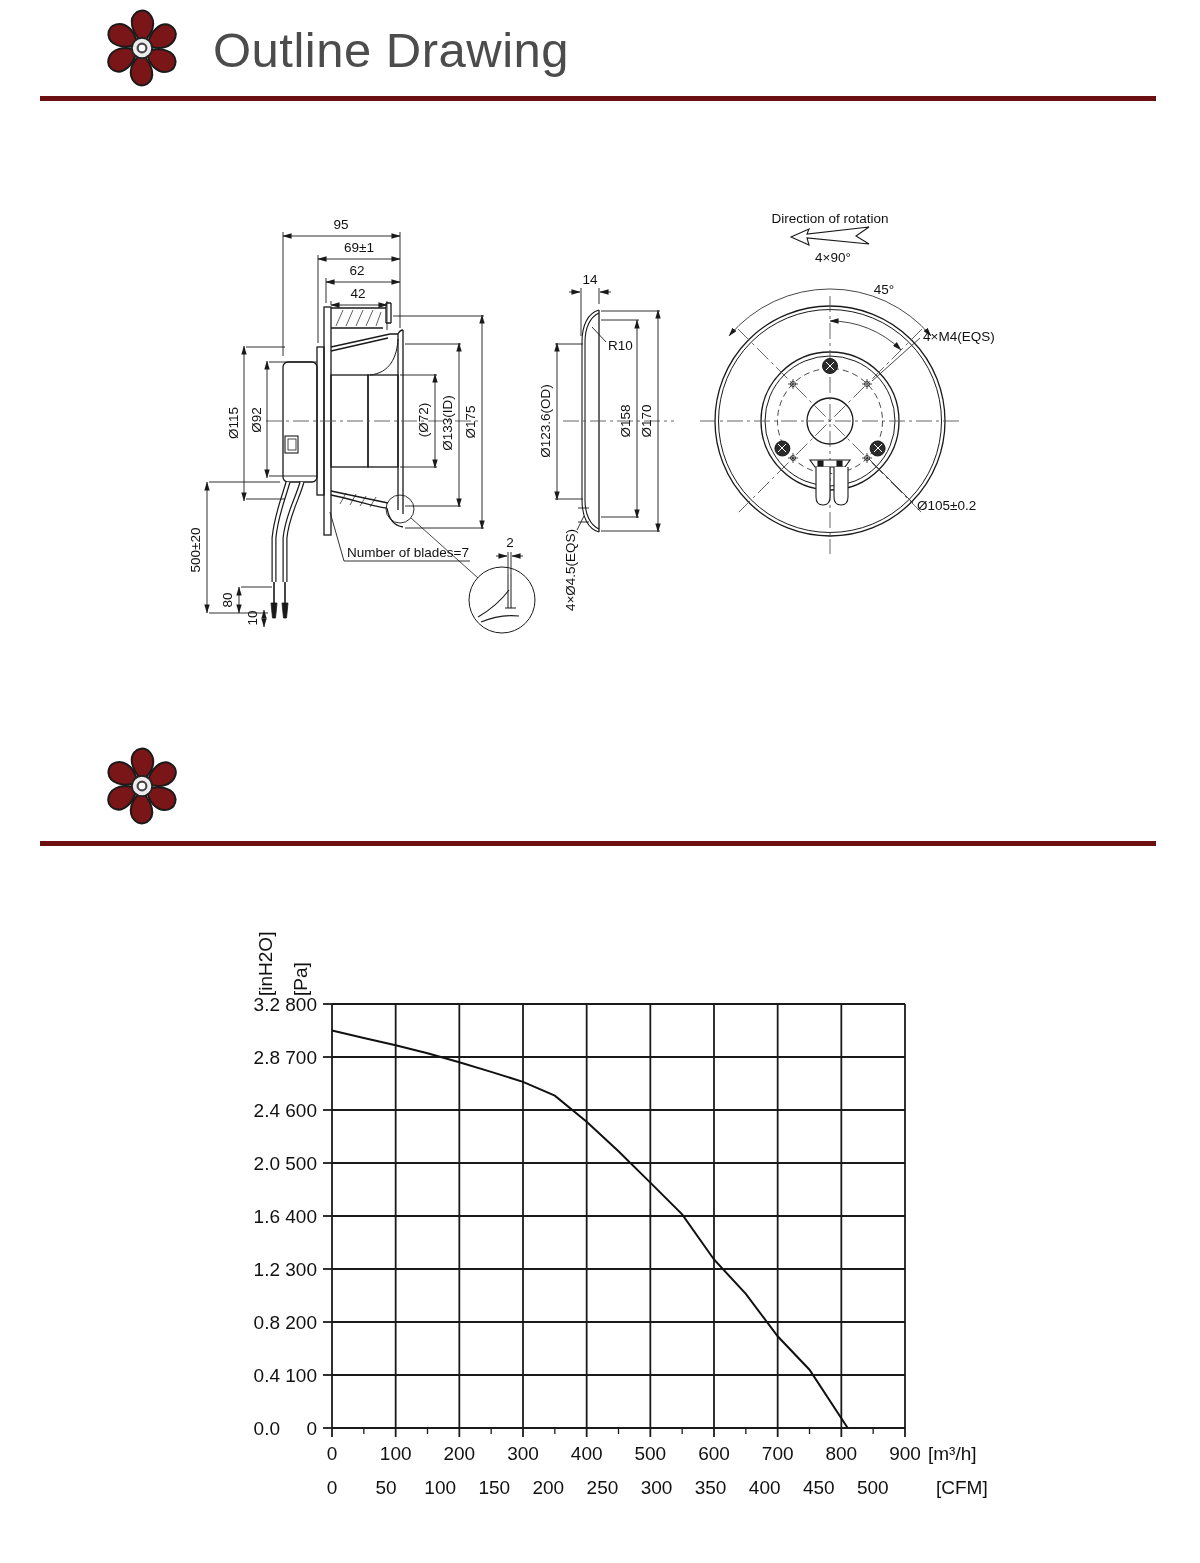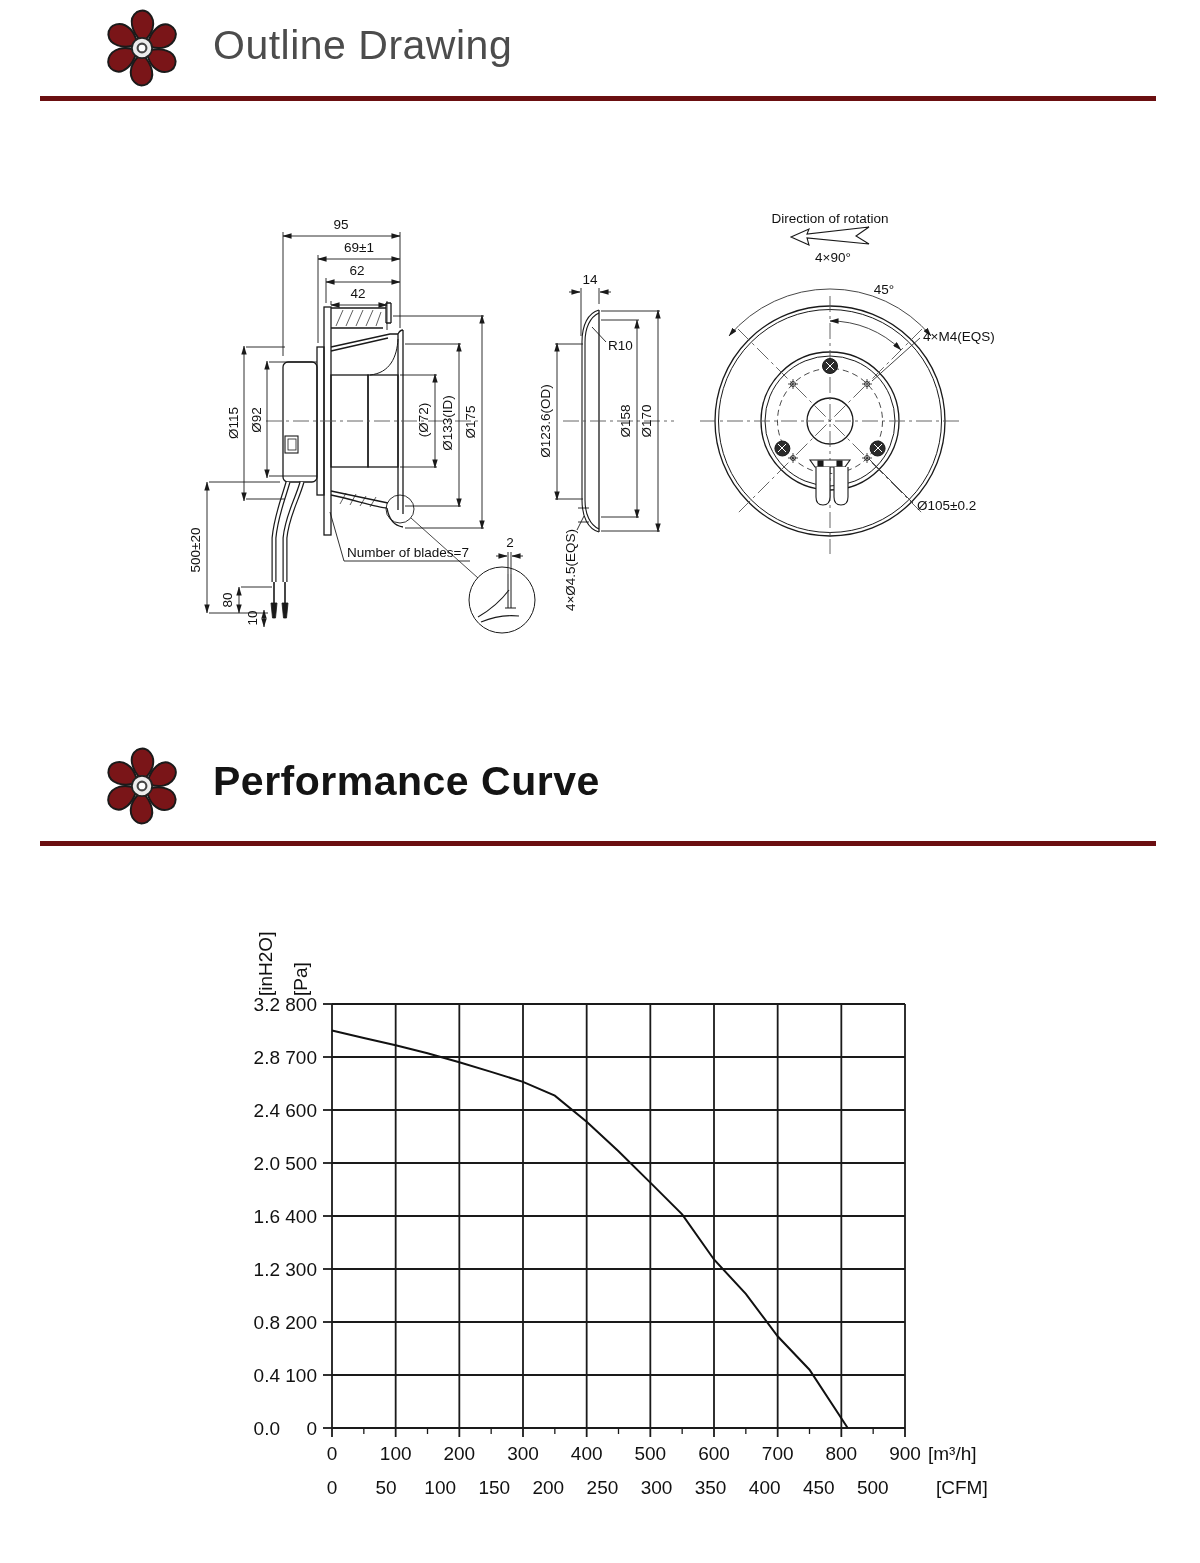--- a/index.html
+++ b/index.html
@@ -1,19 +1,19 @@
 <!DOCTYPE html>
 <html><head>
 <meta charset="utf-8">
 <style>
   html,body{margin:0;padding:0;background:#ffffff;}
   body{width:1200px;height:1563px;position:relative;font-family:"Liberation Sans",sans-serif;color:#111;}
   .abs{position:absolute;}
   .section-title{white-space:nowrap;letter-spacing:0.5px;}
-  .title-light{font-size:41px;font-weight:400;color:#4c4c4c;}
+  .title-light{font-size:49px;font-weight:400;color:#4c4c4c;}
   .title-bold{font-size:41px;font-weight:700;color:#141414;}
   .rule{height:5px;background:#6b0f11;}
   svg text{font-family:"Liberation Sans",sans-serif;}
   .dimtxt{font-size:13.5px;fill:#111;}
   .chart-label{font-size:19px;fill:#111;}
 </style>
 </head>
 <body>
 
 <div class="abs" style="left:0;top:0;width:1200px;height:170px;">
@@ -231,21 +231,20 @@
       <path transform="rotate(10 50 50)" d="M47,42 C36,34 28,20 37,11 C47,3 59,12 58,26 C57,35 53,39 50,43 Z"></path>
       <path transform="rotate(70 50 50)" d="M47,42 C36,34 28,20 37,11 C47,3 59,12 58,26 C57,35 53,39 50,43 Z"></path>
       <path transform="rotate(130 50 50)" d="M47,42 C36,34 28,20 37,11 C47,3 59,12 58,26 C57,35 53,39 50,43 Z"></path>
       <path transform="rotate(190 50 50)" d="M47,42 C36,34 28,20 37,11 C47,3 59,12 58,26 C57,35 53,39 50,43 Z"></path>
       <path transform="rotate(250 50 50)" d="M47,42 C36,34 28,20 37,11 C47,3 59,12 58,26 C57,35 53,39 50,43 Z"></path>
       <path transform="rotate(310 50 50)" d="M47,42 C36,34 28,20 37,11 C47,3 59,12 58,26 C57,35 53,39 50,43 Z"></path>
     </g>
     <circle cx="50" cy="50" r="11.5" fill="#ececec" stroke="#222" stroke-width="2"></circle>
     <circle cx="50" cy="50" r="5" fill="#fdfdfd" stroke="#444" stroke-width="2.4"></circle>
   </svg>
-  <div class="abs section-title title-bold" style="left:213px;top:18px;">Performance Curve</div>
   <div class="abs rule" style="left:40px;top:101px;width:1116px;"></div>
 </div>
 
 <svg class="abs" style="left:0;top:900px;" width="1200" height="663" viewBox="0 0 1200 663">
     <line x1="332" y1="104" x2="332" y2="528" stroke="#1a1a1a" stroke-width="1.8"></line>
     <line x1="395.6666666666667" y1="104" x2="395.6666666666667" y2="528" stroke="#1a1a1a" stroke-width="1.8"></line>
     <line x1="459.33333333333337" y1="104" x2="459.33333333333337" y2="528" stroke="#1a1a1a" stroke-width="1.8"></line>
     <line x1="523" y1="104" x2="523" y2="528" stroke="#1a1a1a" stroke-width="1.8"></line>
     <line x1="586.6666666666667" y1="104" x2="586.6666666666667" y2="528" stroke="#1a1a1a" stroke-width="1.8"></line>
     <line x1="650.3333333333334" y1="104" x2="650.3333333333334" y2="528" stroke="#1a1a1a" stroke-width="1.8"></line>

